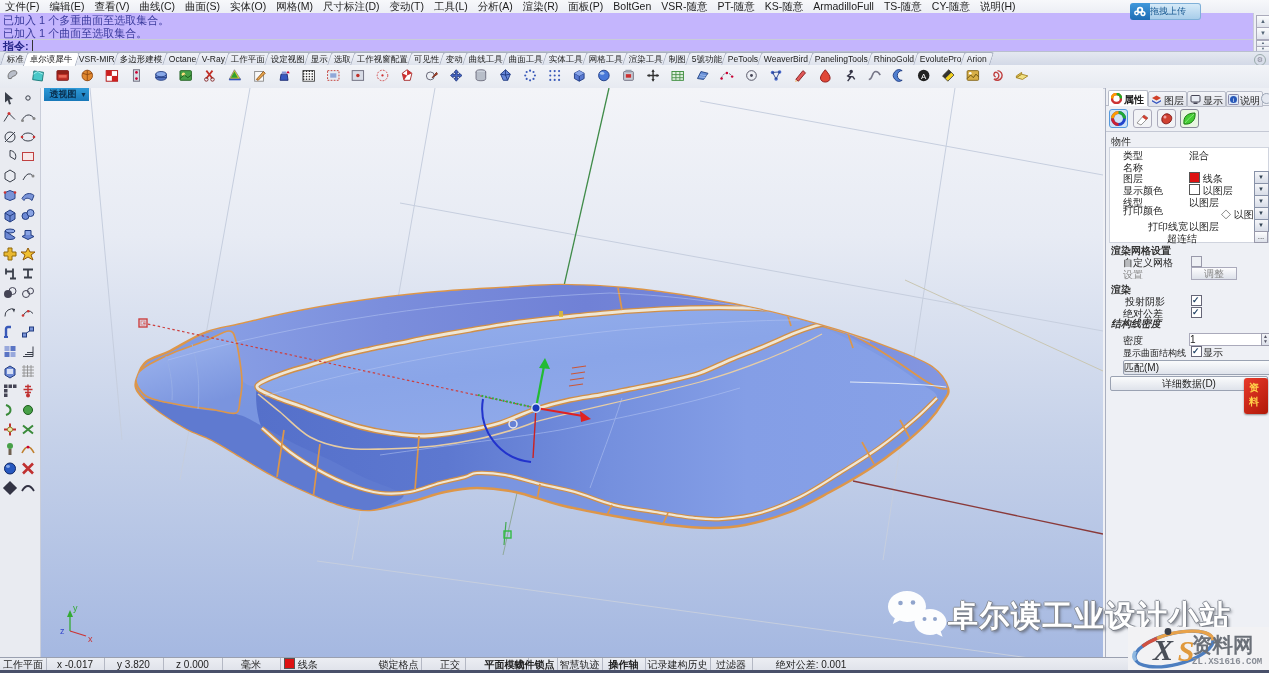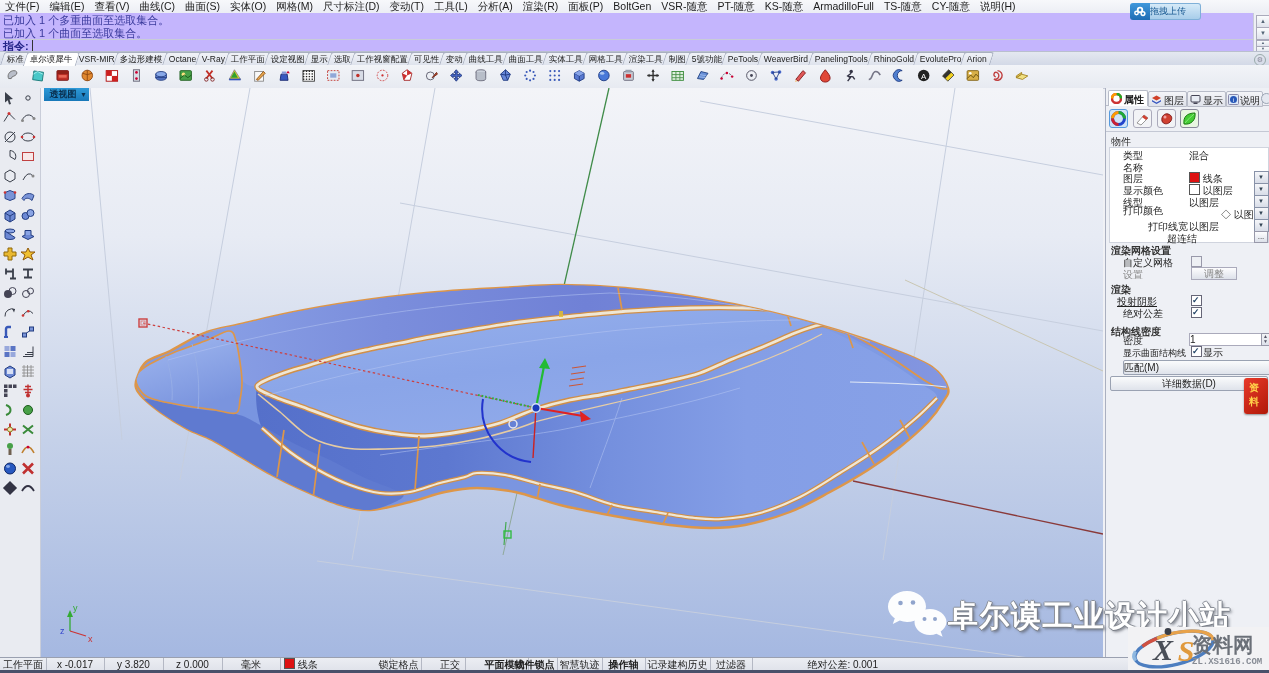--- a/index.html
+++ b/index.html
@@ -639,25 +639,25 @@
     <div class="dd" style="top:107px;"></div>
     <div class="dd" style="top:119px;"></div>
     <div class="dd" style="top:131px;"></div>
 <div style="position:absolute;left:148px;top:143px;width:12px;height:10px;background:linear-gradient(#fdfdfe,#dde1ea);border:1px solid #99a;font-size:8px;text-align:center;line-height:9px;">...</div>
 <div style="position:absolute;left:5px;top:156px;font-weight:bold;color:#333;">渲染网格设置</div>
 <div style="position:absolute;left:17px;top:168px;">自定义网格</div>
 <div style="position:absolute;left:85px;top:168px;width:9px;height:9px;background:#eef0f4;border:1px solid #99a;"></div>
 <div style="position:absolute;left:17px;top:180px;color:#888;text-align:center;">设置</div>
 <div style="position:absolute;left:85px;top:179px;width:44px;height:11px;background:linear-gradient(#fdfdfe,#dde1ea);border:1px solid #aab;text-align:center;line-height:11px;color:#888;">调整</div>
 <div style="position:absolute;left:5px;top:195px;font-weight:bold;color:#333;">渲染</div>
-<div style="position:absolute;left:11px;top:207px;text-decoration:underline;">投射阴影</div>
+<div style="position:absolute;left:19px;top:207px;">投射阴影</div>
     <div class="cb" style="top:207px;"></div>
 <div style="position:absolute;left:17px;top:219px;">绝对公差</div>
     <div class="cb" style="top:219px;"></div>
-<div style="position:absolute;left:5px;top:237px;font-weight:bold;color:#333;">结构线密度</div>
+<div style="position:absolute;left:5px;top:229px;font-weight:bold;color:#333;font-style:italic;">结构线密度</div>
 <div style="position:absolute;left:17px;top:246px;">密度</div>
 <div style="position:absolute;left:83px;top:245px;width:72px;height:11px;background:#fff;border:1px solid #aab;">1</div>
 <div style="position:absolute;left:155px;top:245px;width:7px;height:11px;background:linear-gradient(#f2f3f6,#dde1ea);border:1px solid #99a;font-size:5px;line-height:5px;text-align:center;color:#556;">▲<br>▼</div>
 <div style="position:absolute;left:17px;top:259px;font-size:9px;">显示曲面结构线</div>
     <div class="cb" style="top:258px;left:85px;"></div>
 <div style="position:absolute;left:97px;top:258px;">显示</div>
 <div style="position:absolute;left:17px;top:272px;width:156px;height:13px;background:linear-gradient(#fafbfc,#dfe3eb);border:1px solid #9aa2b2;border-radius:2px;text-align:left;line-height:13px;">匹配(M)</div>
 <div style="position:absolute;left:4px;top:288px;width:156px;height:13px;background:linear-gradient(#fafbfc,#dfe3eb);border:1px solid #9aa2b2;border-radius:2px;text-align:center;line-height:13px;">详细数据(D)</div>
 <div style="position:absolute;left:138px;top:290px;width:24px;height:36px;background:linear-gradient(135deg,#e83a2a,#b01808);border-radius:3px;box-shadow:0 1px 2px rgba(0,0,0,0.4);">
 <div style="position:absolute;left:5px;top:4px;width:14px;height:12px;color:#ffd24a;font-size:10px;font-weight:bold;line-height:12px;">资</div>
@@ -672,21 +672,21 @@
 <div class="sc" style="left:222px;width:58px;">毫米</div>
 <div class="sc" style="left:280px;width:110px;text-align:left;"><span style="display:inline-block;width:9px;height:9px;background:#dd1111;border:1px solid #555;vertical-align:-1px;margin-left:4px;"></span> 线条</div>
 <div class="sc" style="left:376px;width:45px;text-align:center;">锁定格点</div>
 <div class="sc" style="left:435px;width:30px;">正交</div>
 <div class="sc" style="left:465px;width:47px;font-weight:bold;margin-left:16px;">平面模式</div>
 <div class="sc" style="left:512px;width:45px;font-weight:bold;">物件锁点</div>
 <div class="sc" style="left:557px;width:45px;">智慧轨迹</div>
 <div class="sc" style="left:602px;width:43px;font-weight:bold;">操作轴</div>
 <div class="sc" style="left:645px;width:65px;">记录建构历史</div>
 <div class="sc" style="left:710px;width:42px;">过滤器</div>
-<div class="sc" style="left:752px;width:110px;border-right:none;text-align:right;padding-left:16px;">绝对公差: 0.001</div>
+<div class="sc" style="left:752px;width:110px;border-right:none;text-align:center;padding-left:4px;">绝对公差: 0.001</div>
 </div>
 <div class="abs" id="bottomstrip"></div>
 <div class="abs" id="upbtn">
 <div style="position:absolute;left:0;top:0;width:20px;height:17px;background:linear-gradient(#3f98dc,#1f6db4);border-radius:3px 0 0 3px;">
 <svg width="16" height="13" style="position:absolute;left:2px;top:2px;">
         <circle cx="8" cy="5" r="3.2" fill="#fff"></circle>
         <circle cx="4.5" cy="8" r="2.4" fill="#fff"></circle>
         <circle cx="11" cy="8.6" r="2.6" fill="#fff"></circle>
         <circle cx="8" cy="5" r="1.4" fill="#2f82c4"></circle>
         <circle cx="4.5" cy="8" r="1" fill="#2f82c4"></circle>

